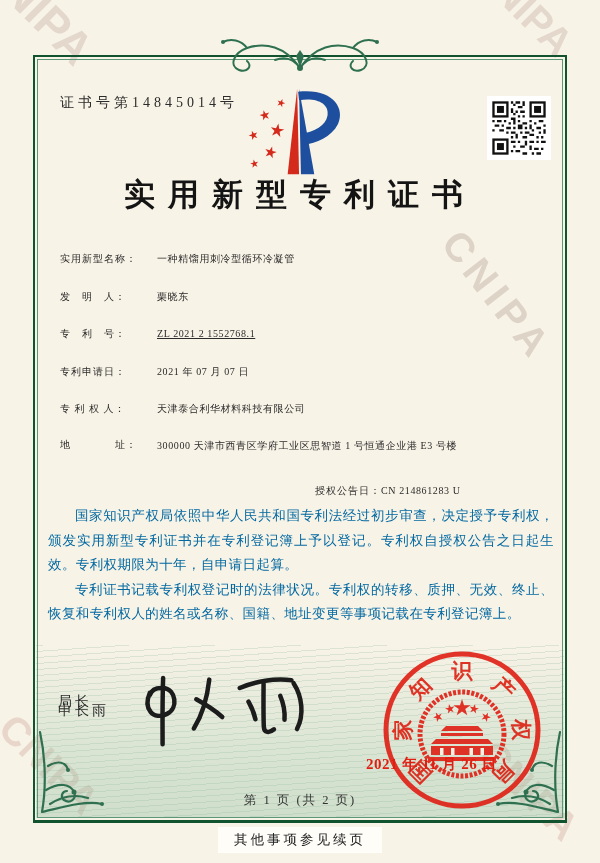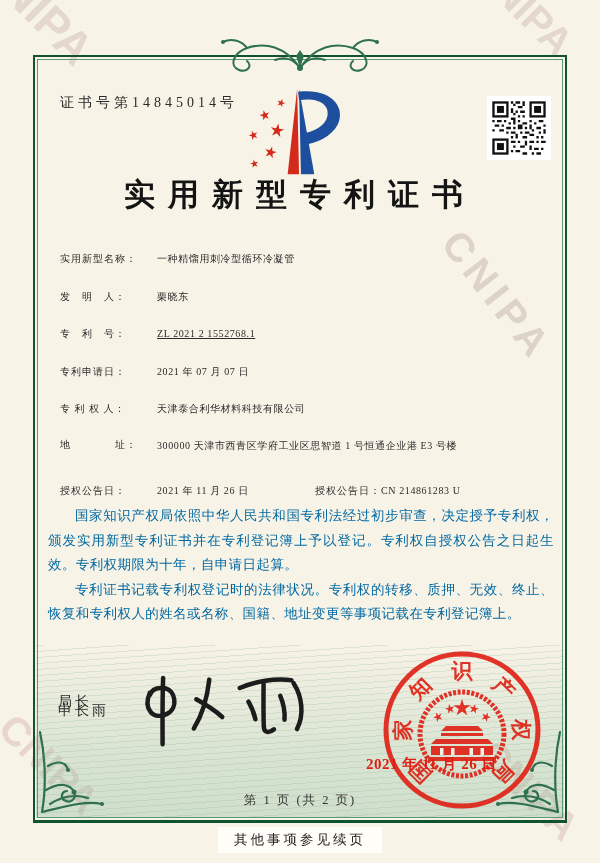--- a/index.html
+++ b/index.html
@@ -161,23 +161,20 @@
   </div>
   <div class="row" style="top:365px;">
     <span class="lbl">专利申请日：</span><span class="val">2021 年 07 月 07 日</span>
   </div>
   <div class="row" style="top:402px;">
     <span class="lbl">专 利 权 人：</span><span class="val">天津泰合利华材料科技有限公司</span>
   </div>
   <div class="row" style="top:438px;">
     <span class="lbl">地　　　　址：</span><span class="val wrap">300000 天津市西青区学府工业区思智道 1 号恒通企业港 E3 号楼</span>
   </div>
-  <div class="row" style="top:484px;">
-    <span class="lbl">授权公告日：</span><span class="val">2021 年 11 月 26 日</span>
-  </div>
   <div class="row" style="top:484px;left:315px;">
     <span class="lbl" style="min-width:0;">授权公告日：</span><span class="val">CN 214861283 U</span>
   </div>
 
   <div class="paras">
     <p>国家知识产权局依照中华人民共和国专利法经过初步审查，决定授予专利权，颁发实用新型专利证书并在专利登记簿上予以登记。专利权自授权公告之日起生效。专利权期限为十年，自申请日起算。</p>
     <p>专利证书记载专利权登记时的法律状况。专利权的转移、质押、无效、终止、恢复和专利权人的姓名或名称、国籍、地址变更等事项记载在专利登记簿上。</p>
   </div>
 
   <div class="sig-label" style="top:693px;">局长</div>

